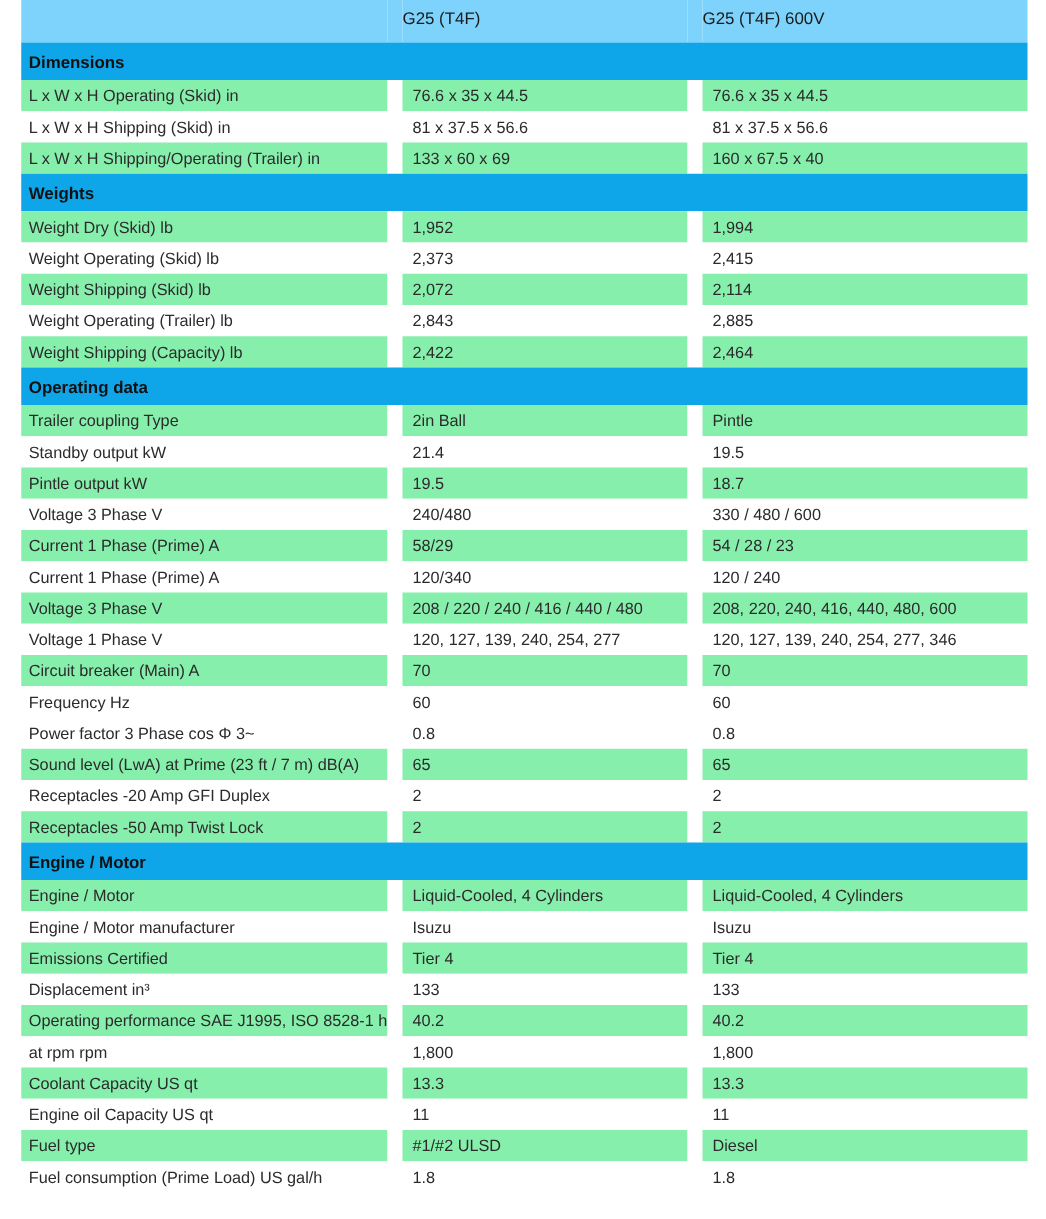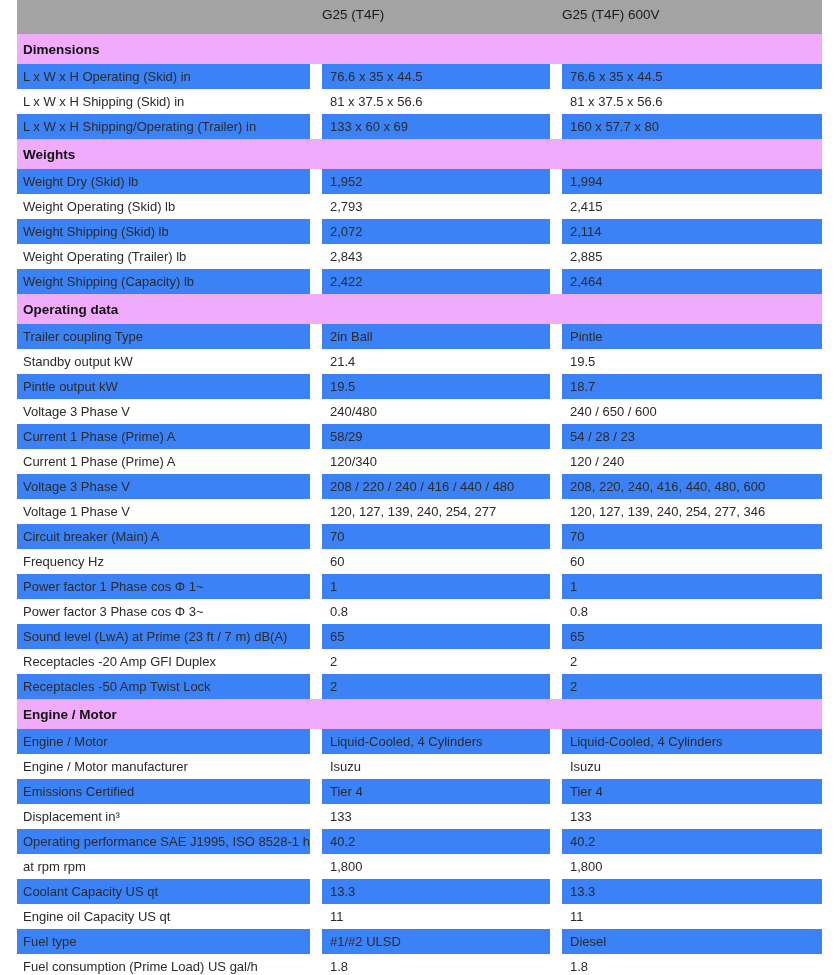--- a/index.html
+++ b/index.html
@@ -32,52 +32,52 @@
   col.c-gap   { width: 12px; }
   col.c-val1  { width: 228px; }
   col.c-gap2  { width: 12px; }
   col.c-val2  { width: 260px; }
 
   
   tr.header-row td {
     padding: 0 0 12px 0;
     height: 34px;
     vertical-align: bottom;
-    background: #a3a3a3;
+    background: #7dd3fc;
   }
   .col-head {
     font-size: 13.5px;
     color: #1a1a1a;
     padding-left: 8px;
     white-space: nowrap;
   }
 
   
   tr.section-row td {
-    background: #f0abfc;
+    background: #0ea5e9;
     padding: 0;
   }
   .section-title {
     font-size: 13.5px;
     font-weight: bold;
     color: #111111;
     padding: 8px 0 7px 6px;
     white-space: nowrap;
   }
 
   
   tr.data-row td {
     height: 25px;
     font-size: 13px;
     color: #2b2b2b;
     vertical-align: middle;
     background: #ffffff;
   }
   tr.data-row.shaded td.cell {
-    background: #3b82f6;
+    background: #86efac;
   }
   tr.data-row td.gap { background: #ffffff !important; }
 
   td.cell-label {
     padding-left: 6px;
     white-space: nowrap;
     overflow: hidden;
   }
   td.cell-value {
     padding-left: 8px;
@@ -122,38 +122,38 @@
           <td class="gap"></td>
           <td class="cell cell-value">81 x 37.5 x 56.6</td>
           <td class="gap"></td>
           <td class="cell cell-value">81 x 37.5 x 56.6</td>
         </tr>
         <tr class="data-row shaded">
           <td class="cell cell-label">L x W x H Shipping/Operating (Trailer) in</td>
           <td class="gap"></td>
           <td class="cell cell-value">133 x 60 x 69</td>
           <td class="gap"></td>
-          <td class="cell cell-value">160 x 57.7 x 80</td>
+          <td class="cell cell-value">160 x 67.5 x 40</td>
         </tr>
         <tr class="section-row">
           <td colspan="5">
             <div class="section-title">Weights</div>
           </td>
         </tr>
         <tr class="data-row shaded">
           <td class="cell cell-label">Weight Dry (Skid) lb</td>
           <td class="gap"></td>
           <td class="cell cell-value">1,952</td>
           <td class="gap"></td>
           <td class="cell cell-value">1,994</td>
         </tr>
         <tr class="data-row">
           <td class="cell cell-label">Weight Operating (Skid) lb</td>
           <td class="gap"></td>
-          <td class="cell cell-value">2,793</td>
+          <td class="cell cell-value">2,373</td>
           <td class="gap"></td>
           <td class="cell cell-value">2,415</td>
         </tr>
         <tr class="data-row shaded">
           <td class="cell cell-label">Weight Shipping (Skid) lb</td>
           <td class="gap"></td>
           <td class="cell cell-value">2,072</td>
           <td class="gap"></td>
           <td class="cell cell-value">2,114</td>
         </tr>
@@ -195,21 +195,21 @@
           <td class="gap"></td>
           <td class="cell cell-value">19.5</td>
           <td class="gap"></td>
           <td class="cell cell-value">18.7</td>
         </tr>
         <tr class="data-row">
           <td class="cell cell-label">Voltage 3 Phase V</td>
           <td class="gap"></td>
           <td class="cell cell-value">240/480</td>
           <td class="gap"></td>
-          <td class="cell cell-value">240 / 650 / 600</td>
+          <td class="cell cell-value">330 / 480 / 600</td>
         </tr>
         <tr class="data-row shaded">
           <td class="cell cell-label">Current 1 Phase (Prime) A</td>
           <td class="gap"></td>
           <td class="cell cell-value">58/29</td>
           <td class="gap"></td>
           <td class="cell cell-value">54 / 28 / 23</td>
         </tr>
         <tr class="data-row">
           <td class="cell cell-label">Current 1 Phase (Prime) A</td>
@@ -238,27 +238,20 @@
           <td class="cell cell-value">70</td>
           <td class="gap"></td>
           <td class="cell cell-value">70</td>
         </tr>
         <tr class="data-row">
           <td class="cell cell-label">Frequency  Hz</td>
           <td class="gap"></td>
           <td class="cell cell-value">60</td>
           <td class="gap"></td>
           <td class="cell cell-value">60</td>
-        </tr>
-        <tr class="data-row shaded">
-          <td class="cell cell-label">Power factor 1 Phase cos Φ 1~</td>
-          <td class="gap"></td>
-          <td class="cell cell-value">1</td>
-          <td class="gap"></td>
-          <td class="cell cell-value">1</td>
         </tr>
         <tr class="data-row">
           <td class="cell cell-label">Power factor 3 Phase cos Φ 3~</td>
           <td class="gap"></td>
           <td class="cell cell-value">0.8</td>
           <td class="gap"></td>
           <td class="cell cell-value">0.8</td>
         </tr>
         <tr class="data-row shaded">
           <td class="cell cell-label">Sound level (LwA) at Prime (23 ft / 7 m) dB(A)</td>

